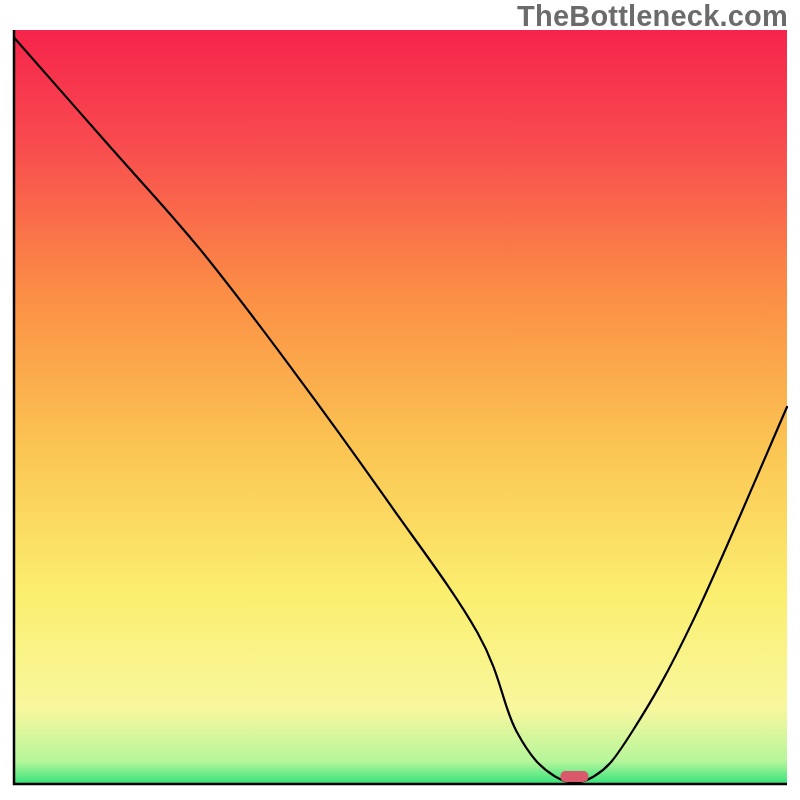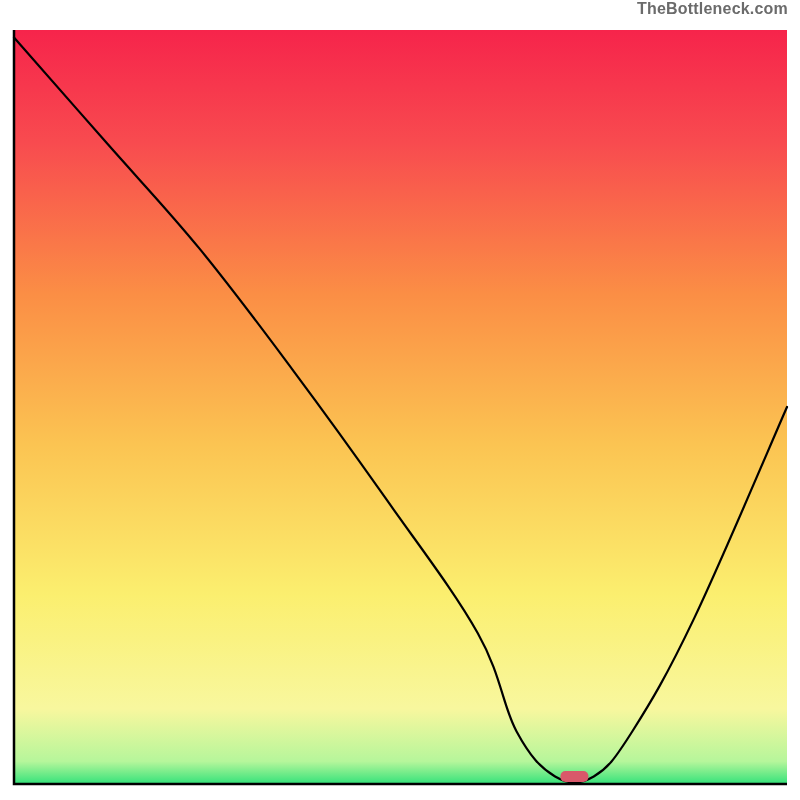--- a/index.html
+++ b/index.html
@@ -13,21 +13,21 @@
   }
   .stage {
     position: relative;
     width: 800px;
     height: 800px;
   }
   .watermark {
     position: absolute;
     top: 0px;
     right: 12px;
-    font-size: 16px;
+    font-size: 29px;
     font-weight: 600;
     color: #6b6b6b;
     letter-spacing: 0.2px;
   }
   svg {
     position: absolute;
     top: 0;
     left: 0;
   }
 </style>

